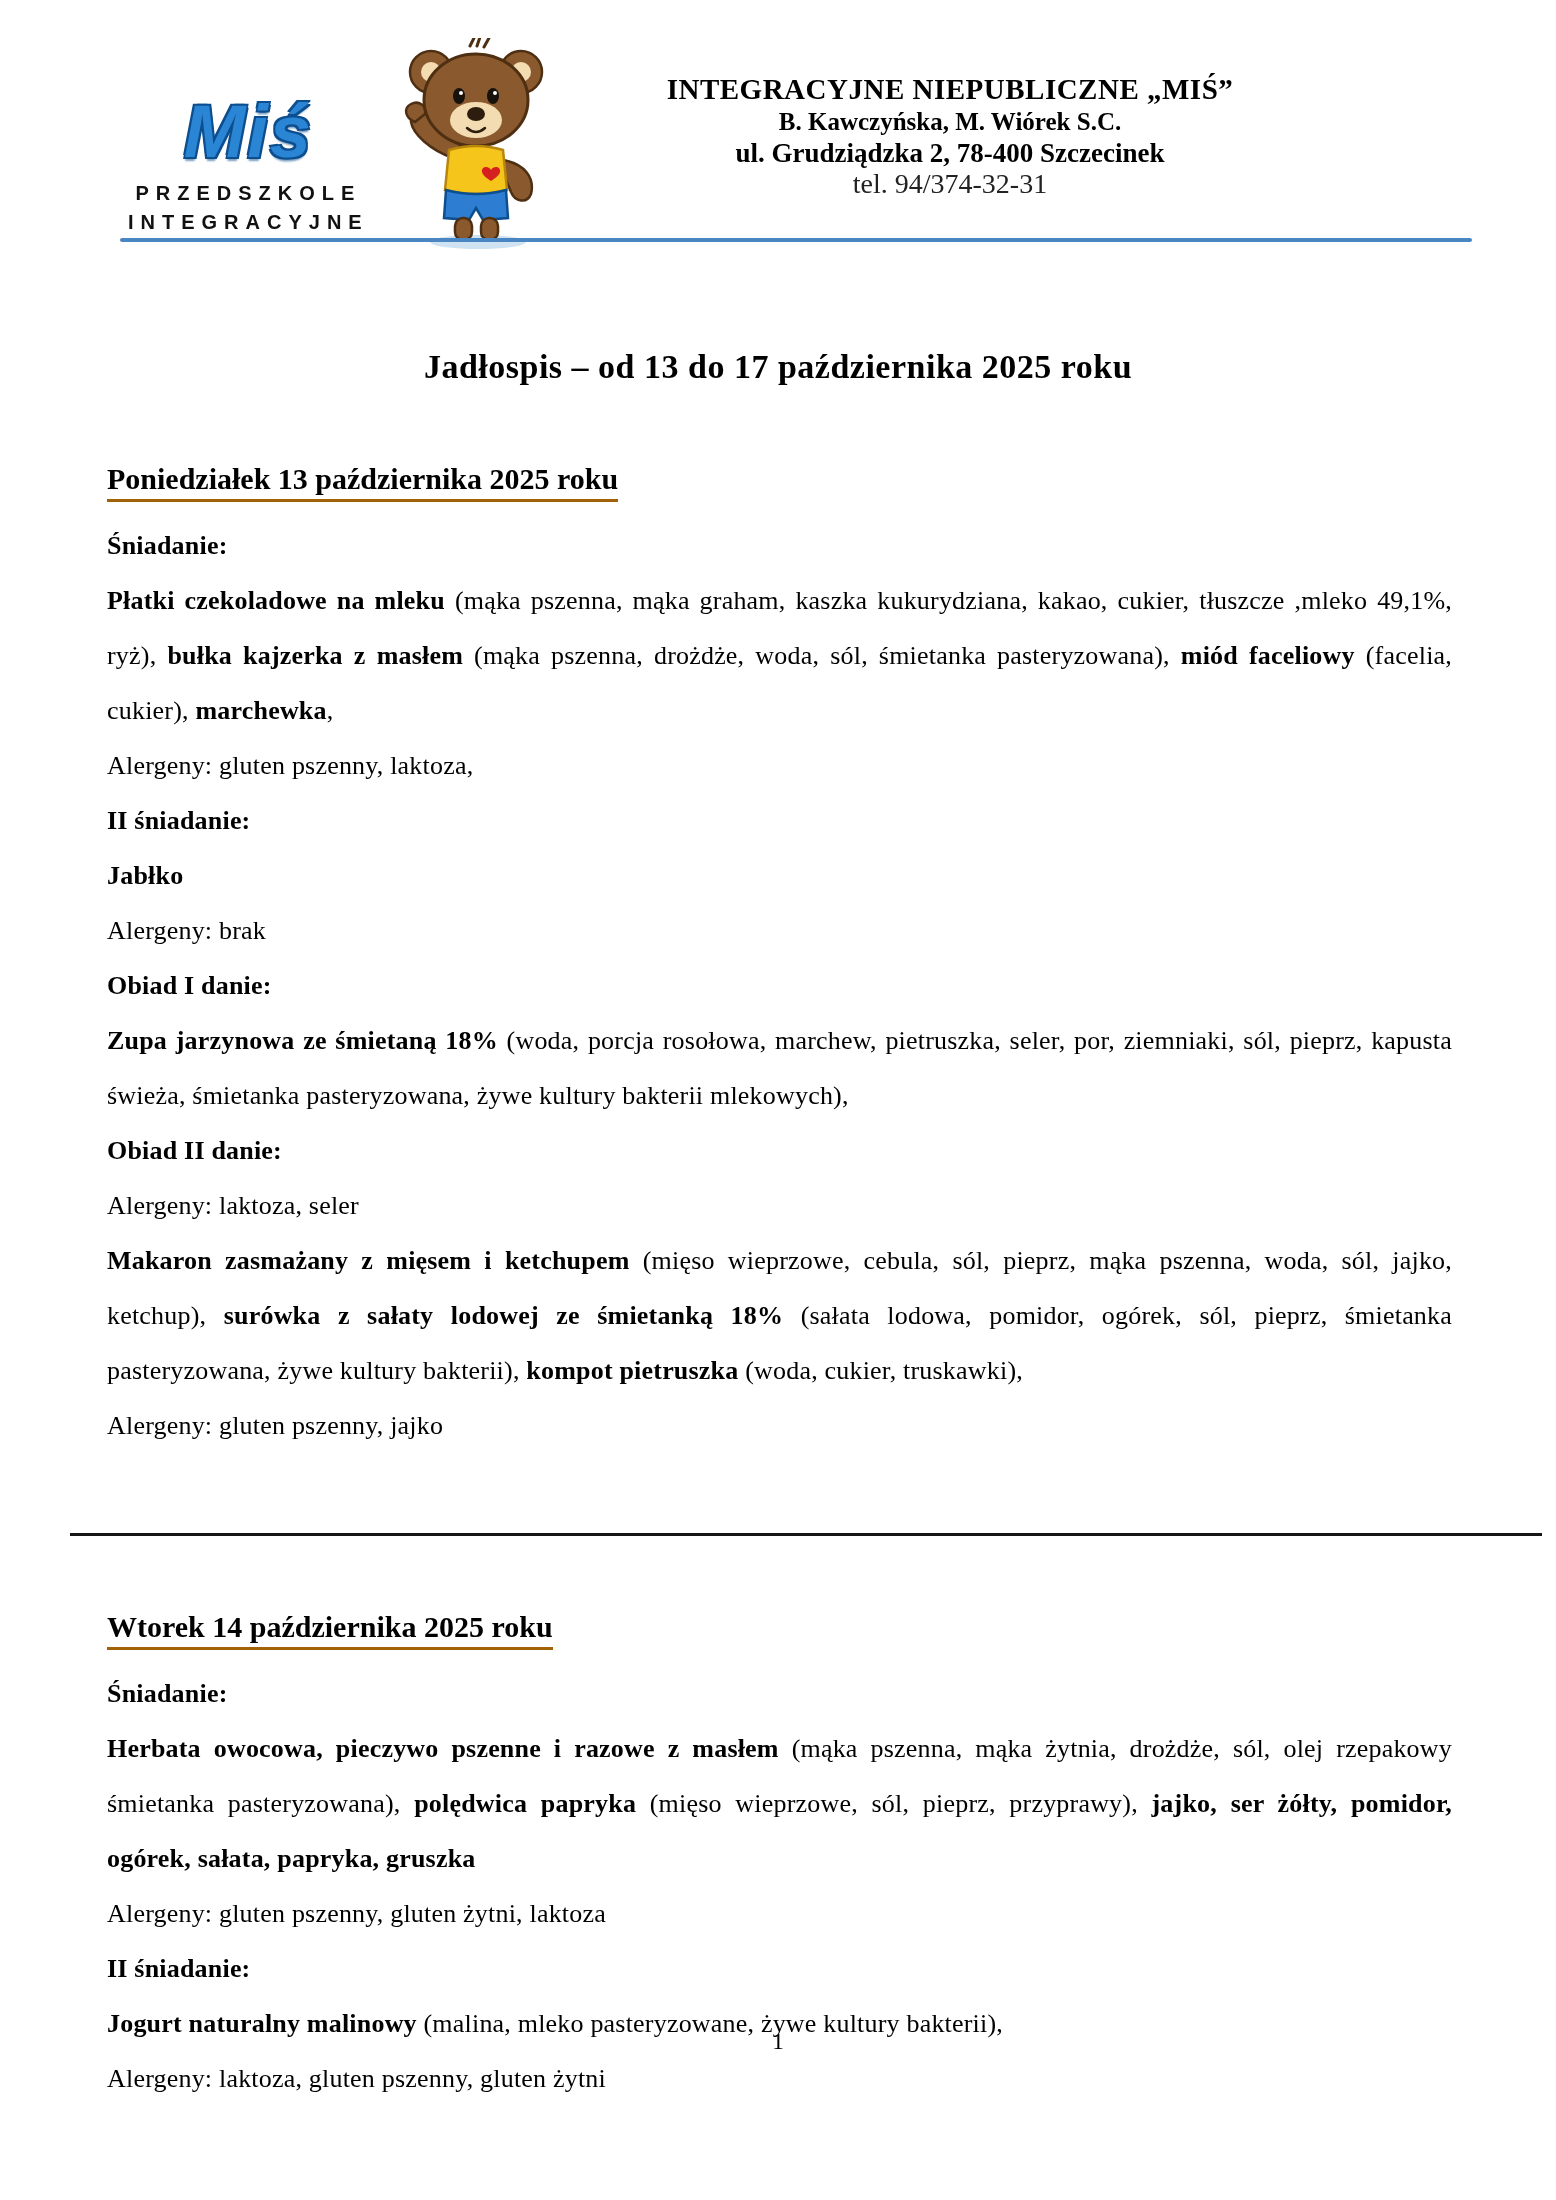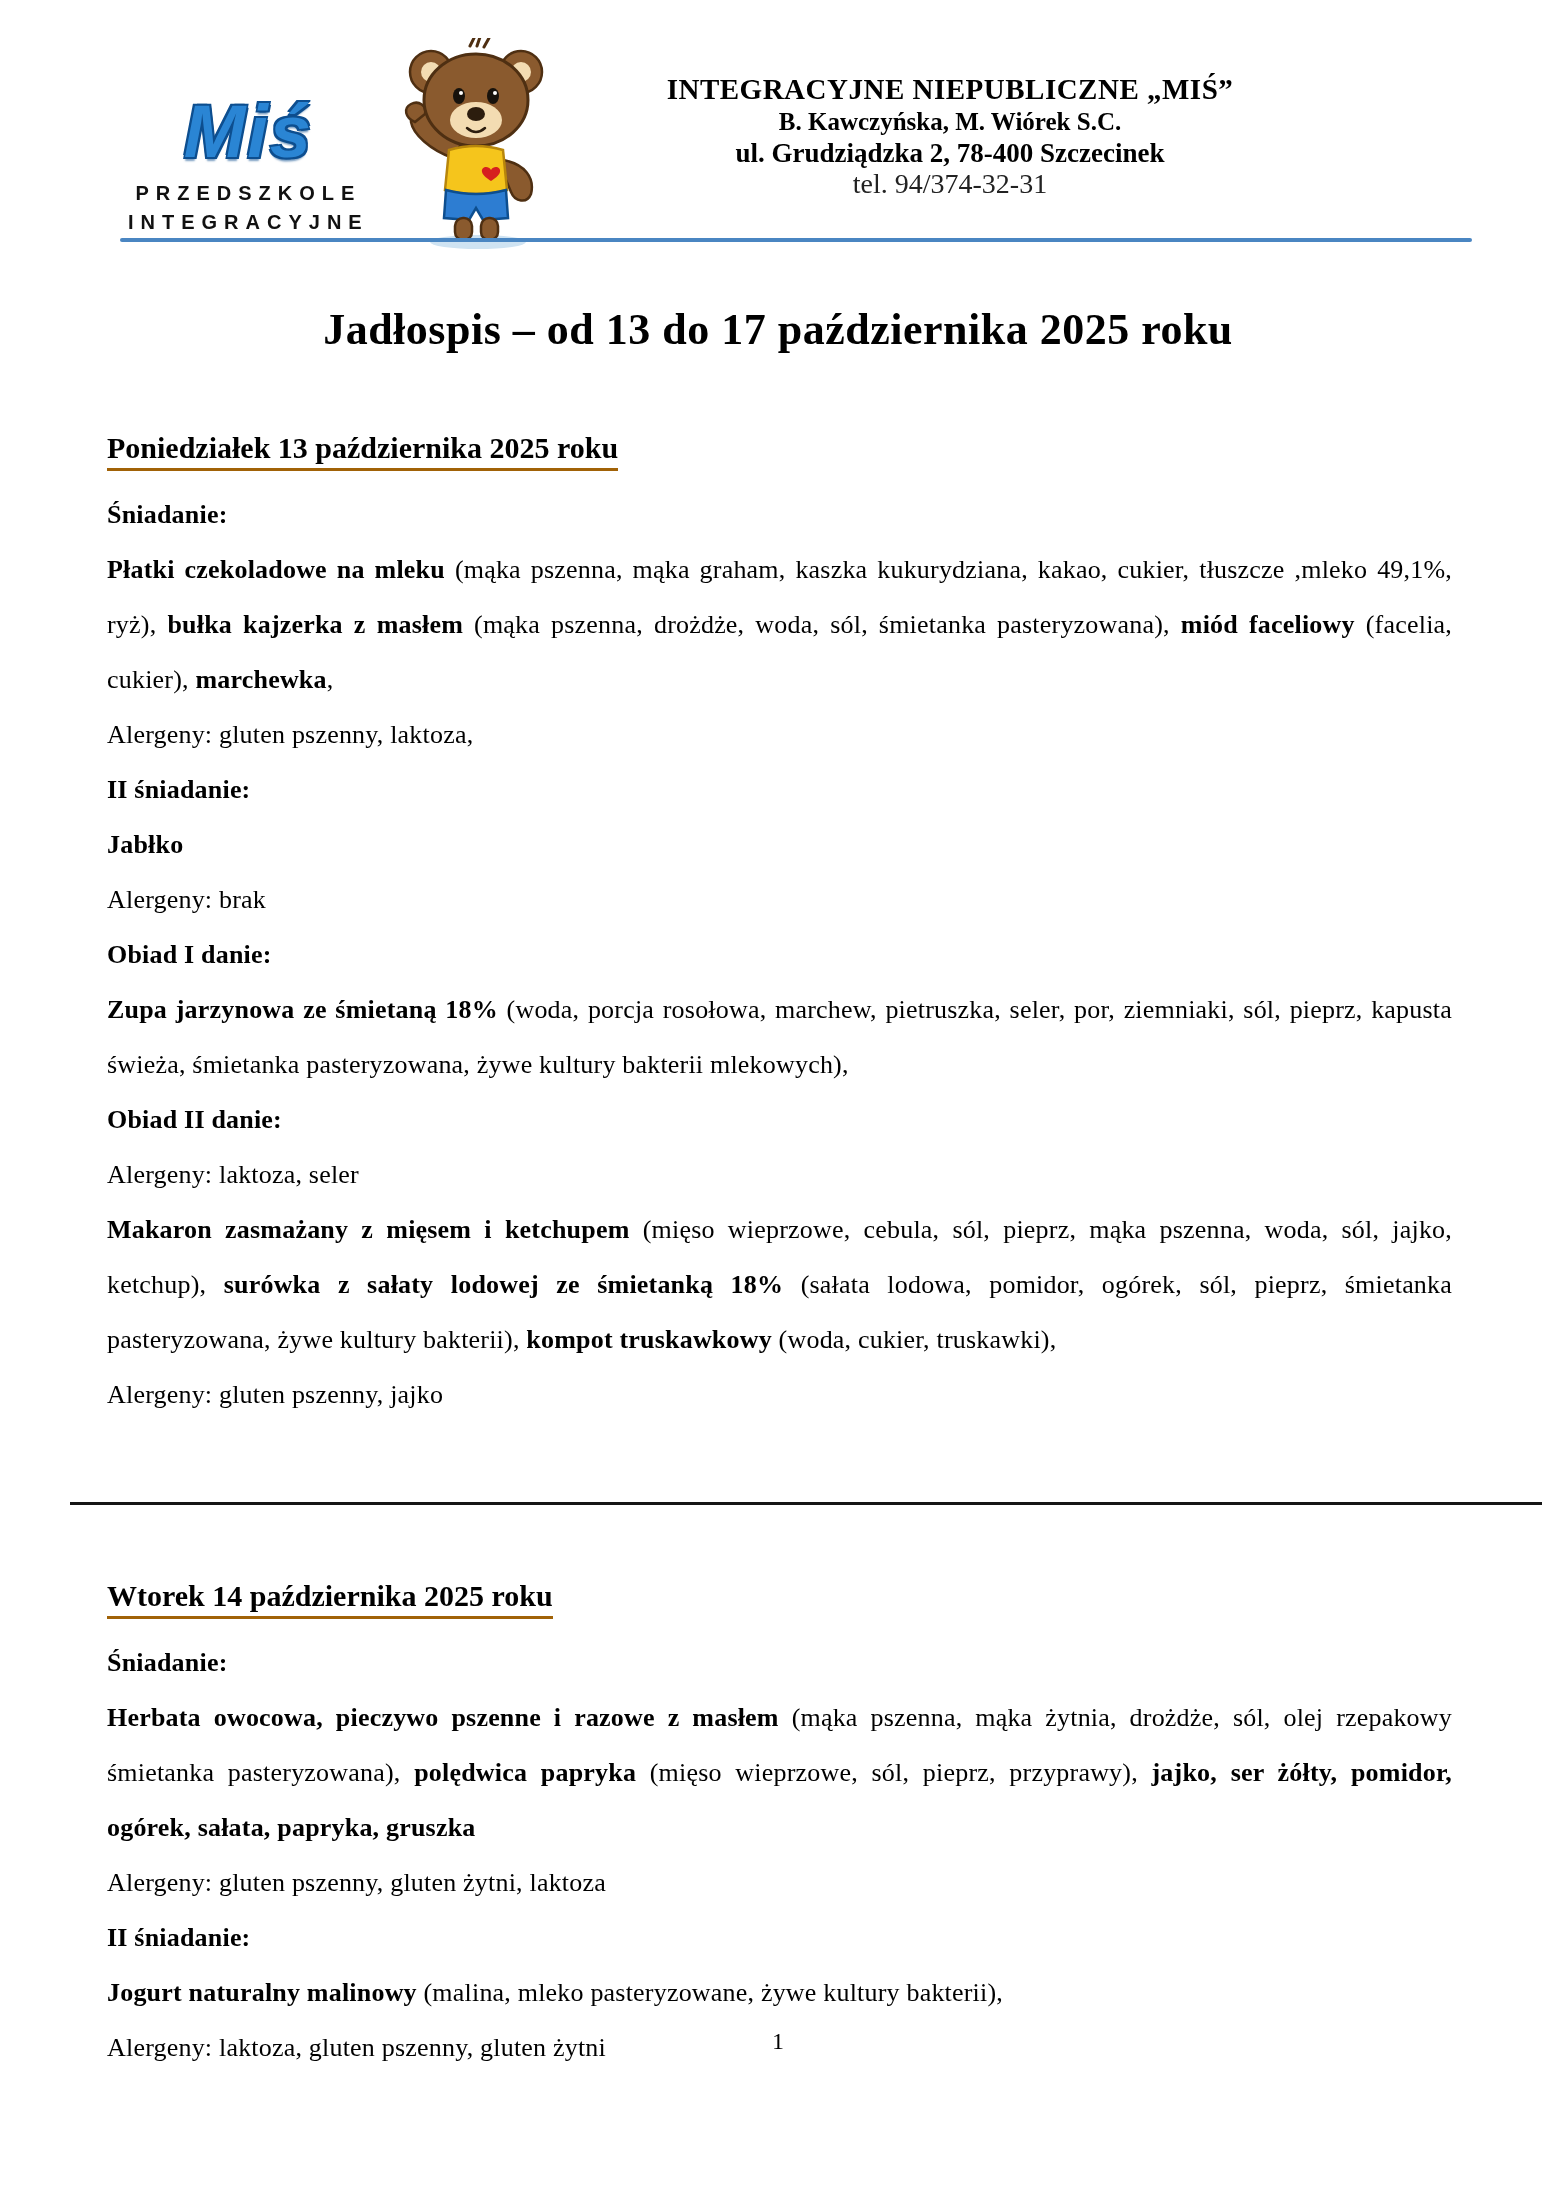--- a/index.html
+++ b/index.html
@@ -48,23 +48,23 @@
   .org-line4 { font-size: 28px; line-height: 29px; color: #222; }
 
   .header-rule {
     position: absolute; left: 120px; top: 238px;
     width: 1352px; height: 4px;
     border-radius: 2px;
   }
 
   
   .doc-title {
-    margin: 52px 0 0 0;
+    margin: 96px 0 0 0;
     text-align: center;
-    font-size: 44px; font-weight: bold;
+    font-size: 34px; font-weight: bold;
     letter-spacing: .5px;
   }
 
   
   .content { margin: 0 104px 0 107px; }
   .day-heading {
     font-size: 30px; font-weight: bold;
     margin: 74px 0 16px 0;
   }
   .content .day-heading:first-child { margin-top: 76px; }
@@ -160,21 +160,21 @@
     <p class="line label"><b>Śniadanie:</b></p>
     <p class="line para"><b>Płatki czekoladowe na mleku </b><span>(mąka pszenna, mąka graham, kaszka kukurydziana, kakao, cukier, tłuszcze ,mleko 49,1%, ryż), </span><b>bułka kajzerka z masłem </b><span>(mąka pszenna, drożdże, woda, sól, śmietanka pasteryzowana), </span><b>miód faceliowy </b><span>(facelia, cukier), </span><b>marchewka</b><span>,</span></p>
     <p class="line allergens"><span>Alergeny: gluten pszenny, laktoza,</span></p>
     <p class="line label"><b>II śniadanie:</b></p>
     <p class="line item"><b>Jabłko</b></p>
     <p class="line allergens"><span>Alergeny: brak</span></p>
     <p class="line label"><b>Obiad I danie:</b></p>
     <p class="line para"><b>Zupa jarzynowa ze śmietaną 18% </b><span>(woda, porcja rosołowa, marchew, pietruszka, seler, por, ziemniaki, sól, pieprz, kapusta świeża, śmietanka pasteryzowana, żywe kultury bakterii mlekowych),</span></p>
     <p class="line label"><b>Obiad II danie:</b></p>
     <p class="line allergens"><span>Alergeny: laktoza, seler</span></p>
-    <p class="line para"><b>Makaron zasmażany z mięsem i ketchupem </b><span>(mięso wieprzowe, cebula,  sól, pieprz, mąka pszenna, woda, sól, jajko, ketchup), </span><b>surówka z sałaty lodowej ze śmietanką 18% </b><span>(sałata lodowa, pomidor, ogórek, sól, pieprz, śmietanka pasteryzowana, żywe kultury bakterii), </span><b>kompot truskawkowy </b><span> (woda, cukier, truskawki),</span></p>
+    <p class="line para"><b>Makaron zasmażany z mięsem i ketchupem </b><span>(mięso wieprzowe, cebula,  sól, pieprz, mąka pszenna, woda, sól, jajko, ketchup), </span><b>surówka z sałaty lodowej ze śmietanką 18% </b><span>(sałata lodowa, pomidor, ogórek, sól, pieprz, śmietanka pasteryzowana, żywe kultury bakterii), </span><b>kompot pietruszka </b><span> (woda, cukier, truskawki),</span></p>
     <p class="line allergens"><span>Alergeny: gluten pszenny, jajko</span></p>
     <div class="section-divider"></div>
     <h2 class="day-heading"><span class="day-heading-text">Wtorek 14 października 2025 roku</span></h2>
     <p class="line label"><b>Śniadanie:</b></p>
     <p class="line para"><b>Herbata owocowa, pieczywo pszenne i razowe z masłem </b><span>(mąka pszenna, mąka żytnia, drożdże, sól, olej rzepakowy śmietanka pasteryzowana), </span><b>polędwica papryka </b><span>(mięso wieprzowe, sól, pieprz, przyprawy), </span><b>jajko, ser żółty, pomidor, ogórek, sałata, papryka, gruszka</b></p>
     <p class="line allergens"><span>Alergeny: gluten pszenny, gluten żytni, laktoza</span></p>
     <p class="line label"><b>II śniadanie:</b></p>
     <p class="line para"><b>Jogurt naturalny malinowy </b><span>(malina, mleko pasteryzowane, żywe kultury bakterii),</span></p>
     <p class="line allergens"><span>Alergeny: laktoza, gluten pszenny, gluten żytni</span></p>
   </div>

